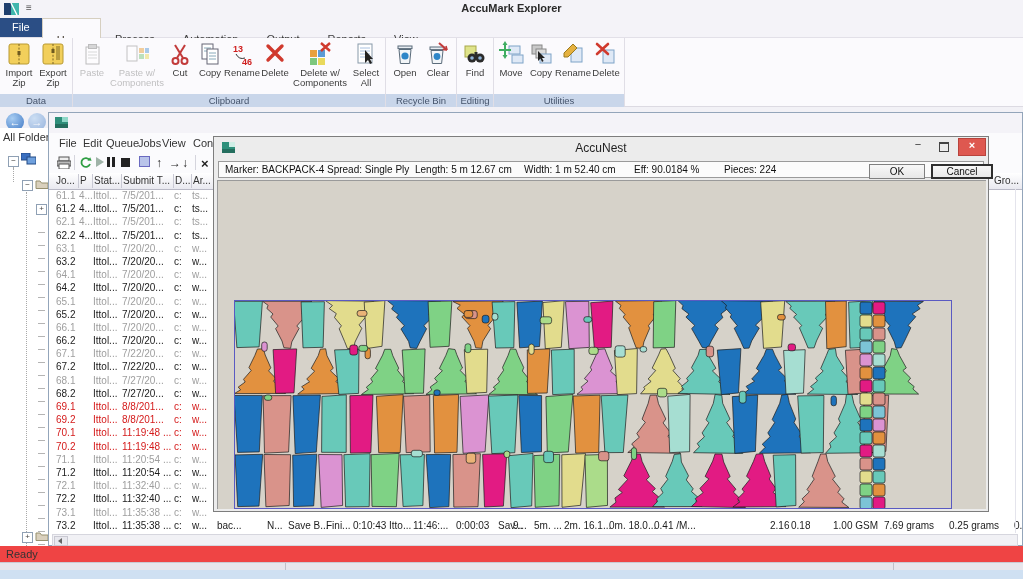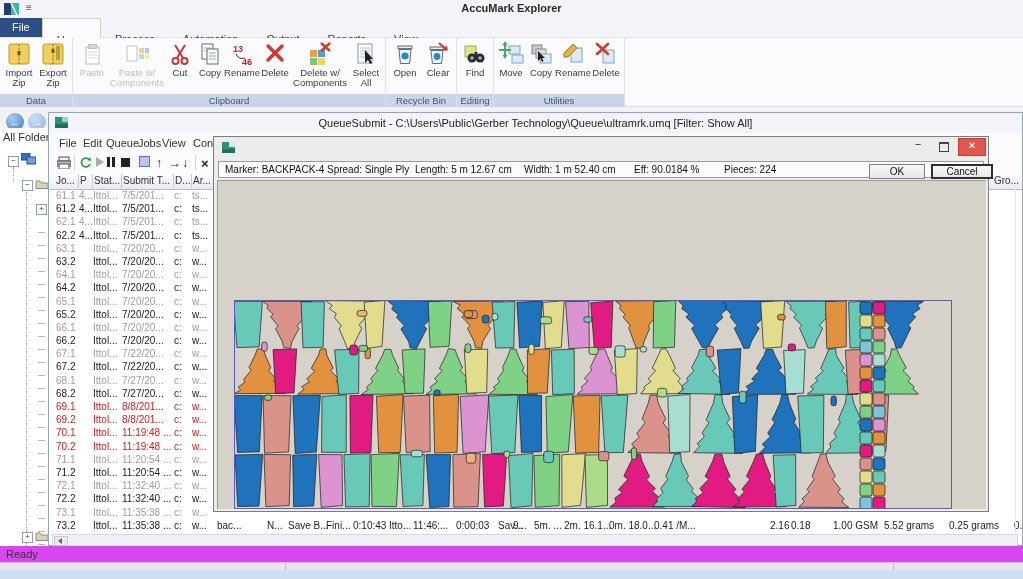--- a/index.html
+++ b/index.html
@@ -23,21 +23,21 @@
   .glabel{height:13px;background:#c9d6ea;font-size:9.5px;color:#44536b;text-align:center;line-height:13px;}
   
   .navball{width:18px;height:18px;border-radius:50%;background:radial-gradient(circle at 35% 30%,#a8cdf2,#3e77c4);color:#fff;
     font-size:11px;line-height:18px;text-align:center;}
   
   .treelabel{font-size:11px;color:#333;}
   .ebox{width:9px;height:9px;background:#fff;border:1px solid #8fa0b4;font-size:8px;line-height:8px;text-align:center;color:#444;position:absolute;}
   .dotline{border-left:1px dotted #a9a9a9;position:absolute;}
   .ticks{position:absolute;width:7px;background:repeating-linear-gradient(to bottom,transparent 0 12px,#b4b4b4 12px 13px);}
   
-  .statusbar{left:0;top:546px;width:1023px;height:16px;background:#d946ef;font-size:11px;color:#333;}
+  .statusbar{left:0;top:546px;width:1023px;height:16px;background:#ef4444;font-size:11px;color:#333;}
   .graybar{left:0;top:562px;width:1023px;height:8px;background:#e7e6ec;border-top:1px solid #cac9d2;}
   .bluebar{left:0;top:570px;width:1023px;height:9px;background:#cfe0f2;}
   
   .qwin{left:48px;top:112px;width:975px;height:434px;background:#fff;border:1px solid #93a5ba;box-sizing:border-box;}
   .qtitle{left:0;top:0;width:973px;height:20px;background:#f4f3f8;border-bottom:1px solid #e0dee6;}
   .qtitletext{left:0;top:4px;width:973px;text-align:center;font-size:11px;color:#222;}
   .qmenu{left:0;top:20px;width:973px;height:20px;background:#fbfbfd;}
   .qmenu span{position:absolute;top:4px;font-size:11px;color:#333;}
   .qtools{left:0;top:40px;width:973px;height:20px;background:#fbfbfd;border-bottom:1px solid #e2e2ea;}
   .qhead{left:0;top:60px;width:973px;height:16px;background:linear-gradient(#ffffff,#e9e9f0);border-bottom:1px solid #b9b9c6;font-size:10px;color:#333;}
@@ -327,21 +327,20 @@
   </div>
   <div class="abs bluebar"></div>
 
   <div class="abs qwin">
     <div class="abs qtitle">
       <svg class="abs" style="left:6px;top:4px" width="13" height="11">
           <rect width="13" height="11" fill="#2e8f7a"></rect>
           <rect x="7" y="0" width="6" height="5" fill="#8fd8c8"></rect>
           <rect x="0" y="7" width="13" height="4" fill="#246e5e"></rect>
         </svg>
-      <div class="abs qtitletext">QueueSubmit - C:\Users\Public\Gerber Technology\Queue\ultramrk.umq   [Filter: Show All]</div>
     </div>
     <div class="abs qmenu">
       <span style="left:10px">File</span>
       <span style="left:34px">Edit</span>
       <span style="left:57px">Queue</span>
       <span style="left:89px">Jobs</span>
       <span style="left:113px">View</span>
       <span style="left:144px">Conf</span>
     </div>
     <div class="abs qtools">
@@ -592,40 +591,41 @@
           <span class="sumcell" style="left: 407px;">0:00:03</span>
           <span class="sumcell" style="left: 449px;">Sav...</span>
           <span class="sumcell" style="left: 464px;">9...</span>
           <span class="sumcell" style="left: 485px;">5m. ...</span>
           <span class="sumcell" style="left: 515px;">2m. 16.1...</span>
           <span class="sumcell" style="left: 560px;">0m. 18.0...</span>
           <span class="sumcell" style="left: 605px;">0.41 /M...</span>
           <span class="sumcell" style="left: 721px;">2.16</span>
           <span class="sumcell" style="left: 742px;">0.18</span>
           <span class="sumcell" style="left: 784px;">1.00 GSM</span>
-          <span class="sumcell" style="left: 835px;">5.52 grams</span>
+          <span class="sumcell" style="left: 835px;">7.69 grams</span>
           <span class="sumcell" style="left: 900px;">0.25 grams</span>
           <span class="sumcell" style="left: 965px;">0...</span>
         </div>
       </div>
     <div class="abs gridline" style="left:966px;top:76px;height:344px"></div>
     <div class="abs qhscroll">
       <div class="abs hs-left">
           <div class="tri-left"></div>
         </div>
     </div>
   </div>
 
   <div class="abs nwin">
     <div class="abs ntitle">
       <svg class="abs" style="left:8px;top:5px" width="13" height="11">
           <rect width="13" height="11" fill="#2e8f7a"></rect>
           <rect x="7" y="0" width="6" height="5" fill="#cfeee6"></rect>
           <rect x="0" y="7" width="13" height="4" fill="#246e5e"></rect>
         </svg>
+      <div class="abs ntitletext">AccuNest</div>
       <span class="nbtn" style="left:692px;width:24px">−</span>
       <span class="nbtn" style="left:718px;width:24px"><span class="maxglyph"></span></span>
       <span class="nbtn nclose" style="left:744px;width:28px;box-sizing:border-box">×</span>
     </div>
     <div class="abs ninfo">
       <span style="left:6px">Marker: BACKPACK-4</span>
       <span style="left:108px">Spread: Single Ply</span>
       <span style="left:196px">Length: 5 m 12.67 cm</span>
       <span style="left:305px">Width: 1 m 52.40 cm</span>
       <span style="left:415px">Eff: 90.0184 %</span>

